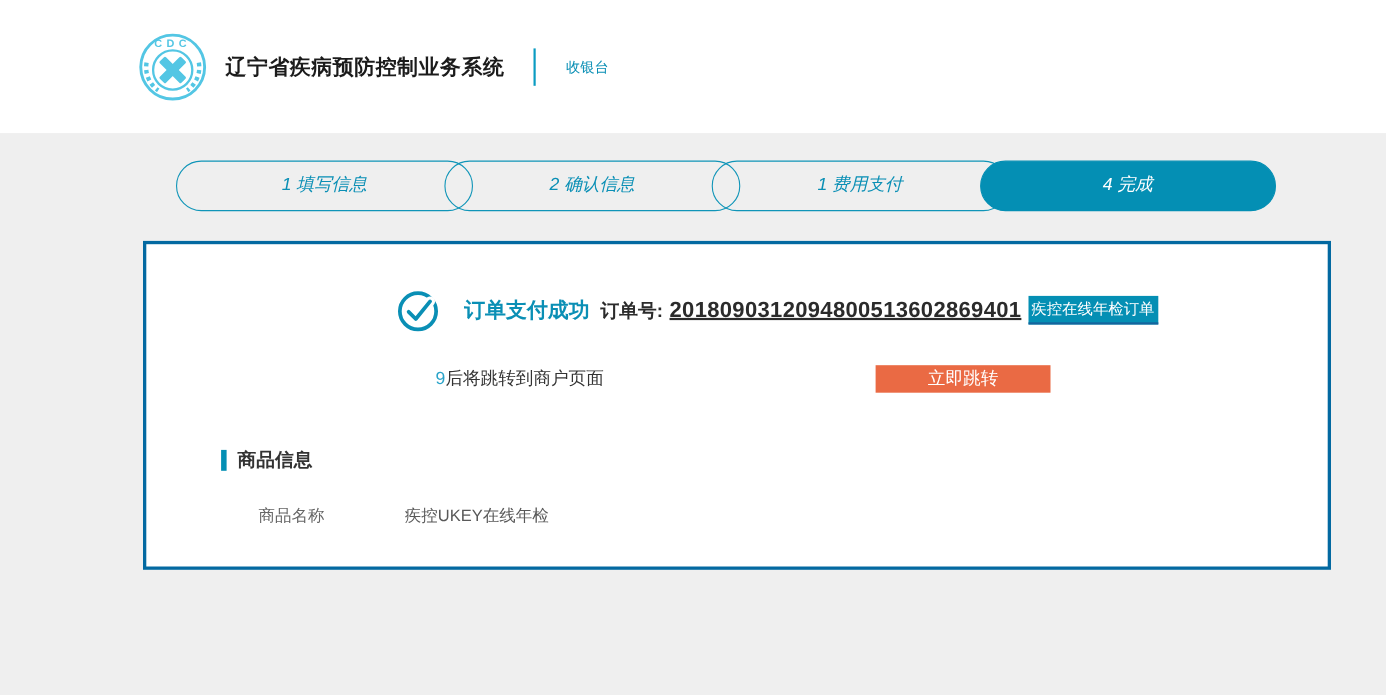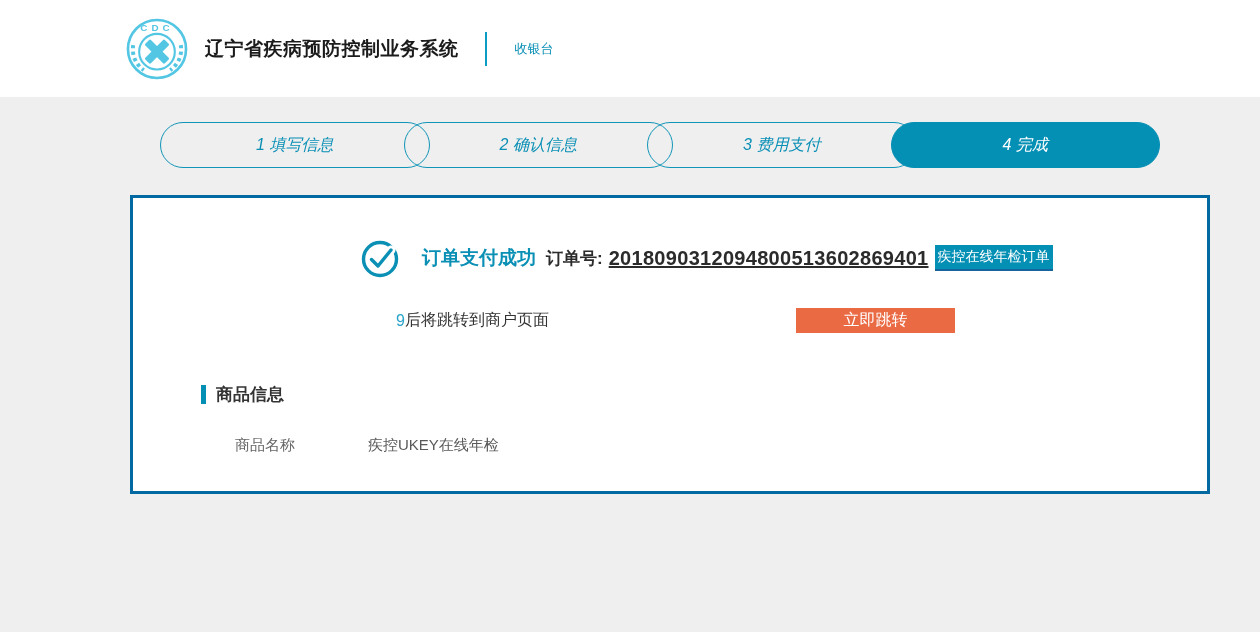--- a/index.html
+++ b/index.html
@@ -5,21 +5,21 @@
   * { margin: 0; padding: 0; box-sizing: border-box; }
   html, body {
     width: 1260px; height: 632px;
     background: #efefef;
     font-family: "Liberation Sans", "DejaVu Sans", sans-serif;
     overflow: hidden;
   }
 
   
   .header {
-    height: 97px; background: #ffffff;
+    height: 121px; background: #ffffff;
     display: flex; align-items: center;
   }
   .logo { margin-left: 125px; width: 64px; height: 66px; }
   .app-title {
     margin-left: 16px;
     font-size: 19px; font-weight: bold; color: #1b1b1b;
     letter-spacing: 0.5px;
   }
   .header-sep {
     width: 2px; height: 34px; background: #0a9cc2;
@@ -119,21 +119,21 @@
     <path d="M42 22 a19 19 0 0 1 -8 19" fill="none" stroke="#53c6e4" stroke-width="3" stroke-dasharray="2.5 2.5"></path>
   </svg>
   <div class="app-title">辽宁省疾病预防控制业务系统</div>
   <div class="header-sep"></div>
   <div class="cashier-title">收银台</div>
 </div>
 
 <div class="steps">
   <div class="step">1 填写信息</div>
   <div class="step">2 确认信息</div>
-  <div class="step">3 费用支付</div>
+  <div class="step">1 费用支付</div>
   <div class="step active">4 完成</div>
 </div>
 
 <div class="card">
 
   <div class="success-row">
     <svg class="check-icon" viewBox="0 0 40 40">
       <circle cx="20" cy="21" r="16.5" fill="none" stroke="#0a8fb5" stroke-width="3.4"></circle>
       <path d="M11.5 21.5 L18 28 L31 12" fill="none" stroke="#ffffff" stroke-width="9" stroke-linecap="round" stroke-linejoin="round"></path>
       <path d="M11.5 21.5 L18 28 L31 12" fill="none" stroke="#0a8fb5" stroke-width="3.4" stroke-linecap="round" stroke-linejoin="round"></path>

